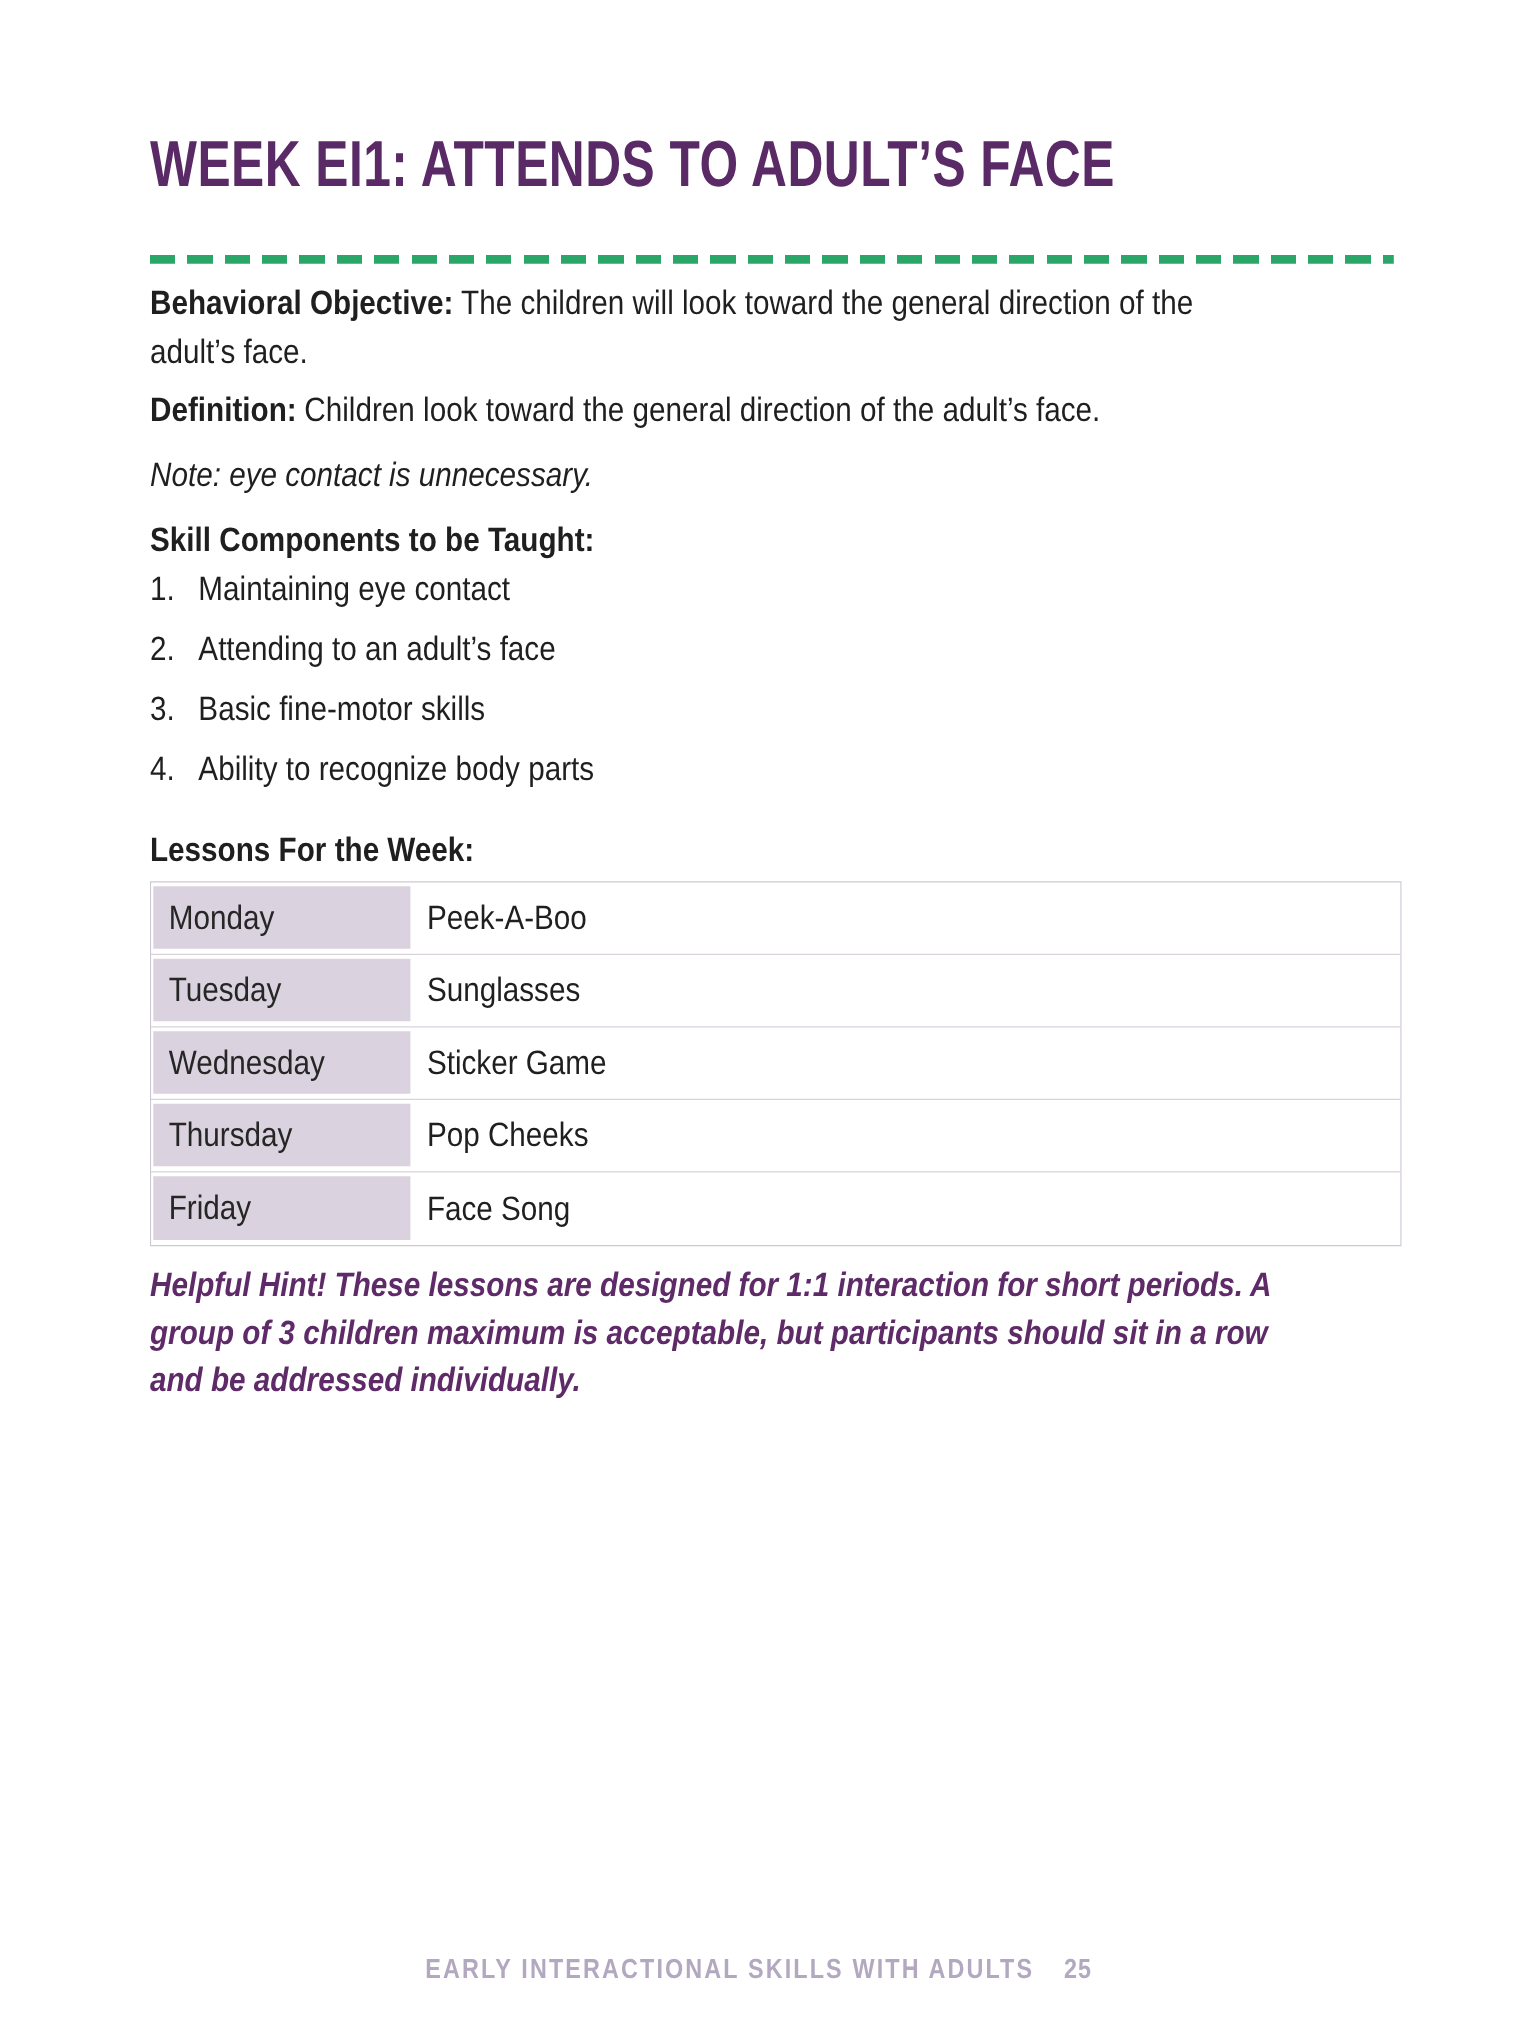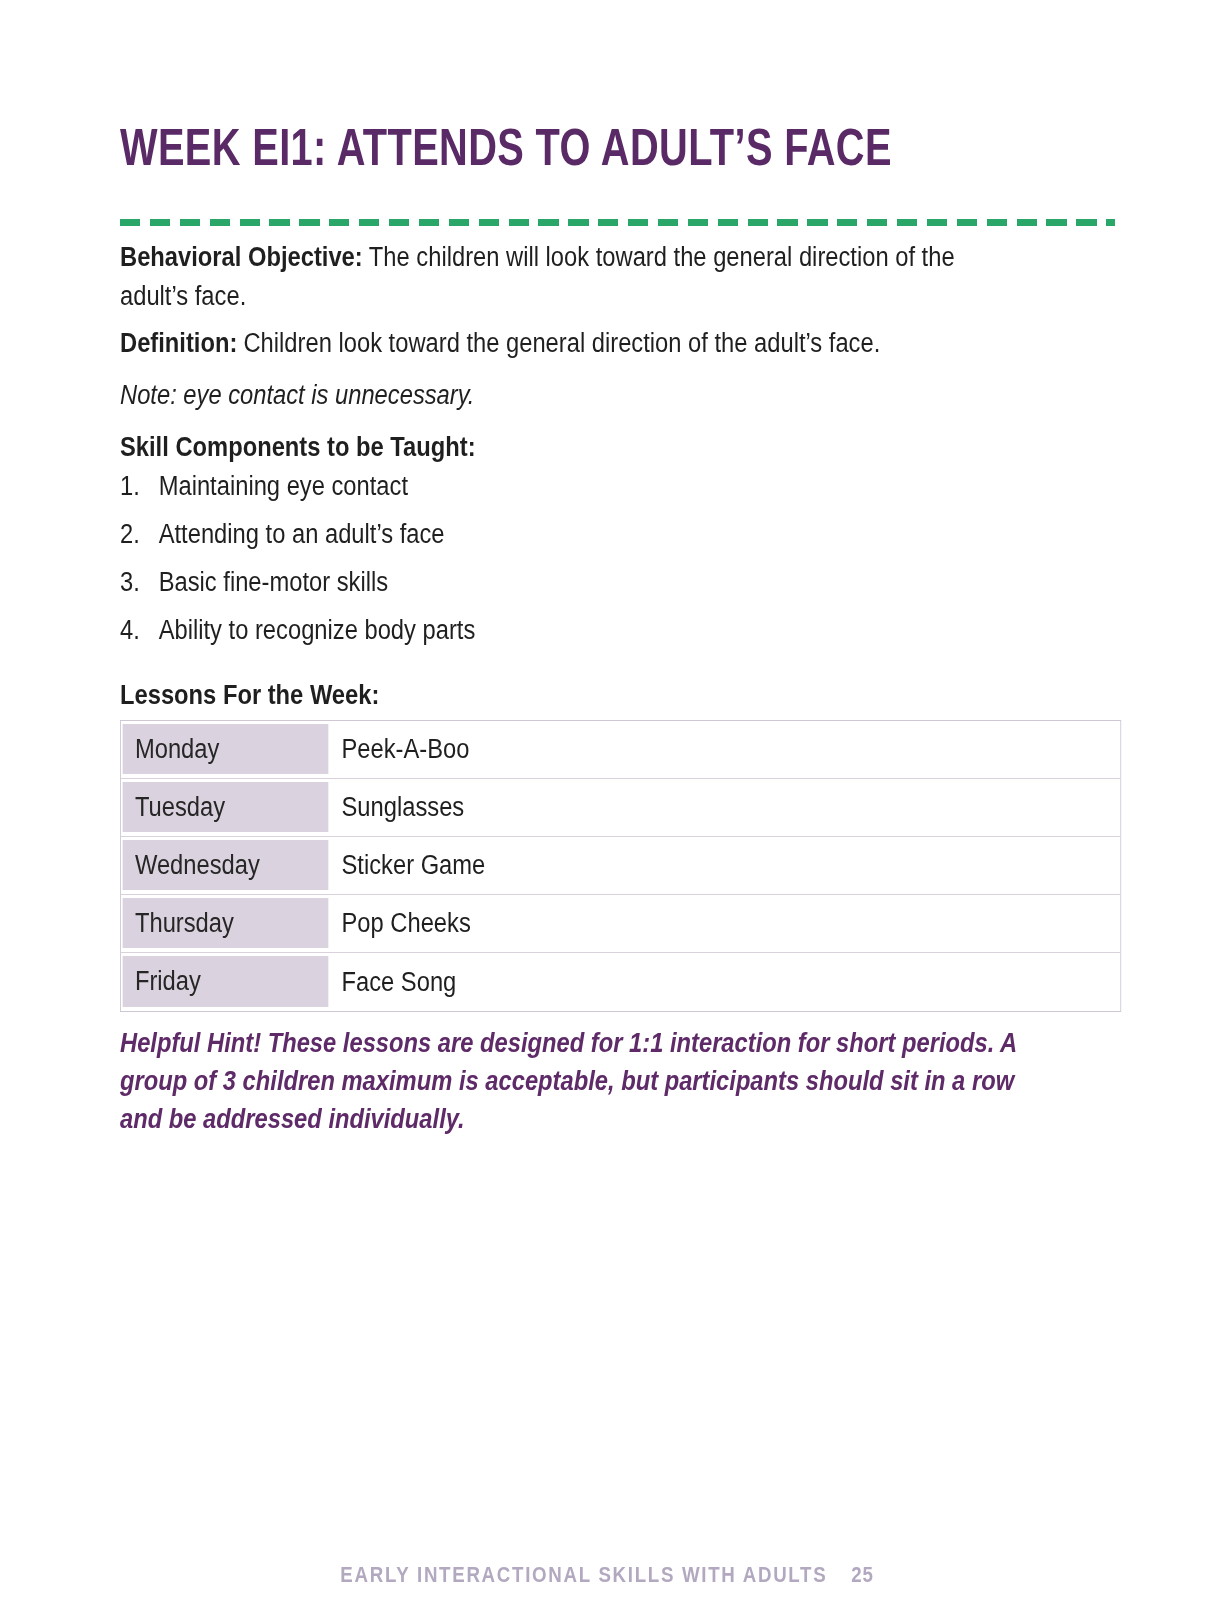--- a/index.html
+++ b/index.html
@@ -7,21 +7,21 @@
   body {
     background: #ffffff;
     font-family: "Liberation Sans", sans-serif;
     color: #1f1f1f;
     position: relative;
     overflow: hidden;
   }
   .page {
     position: absolute;
     left: 120px;
-    top: 15px;
+    top: 0;
     width: 1002px;
     height: 1356px;
   }
   
   .content {
     width: 1139px;
     transform: scaleX(0.879);
     transform-origin: left top;
     padding-top: 106px;
   }

